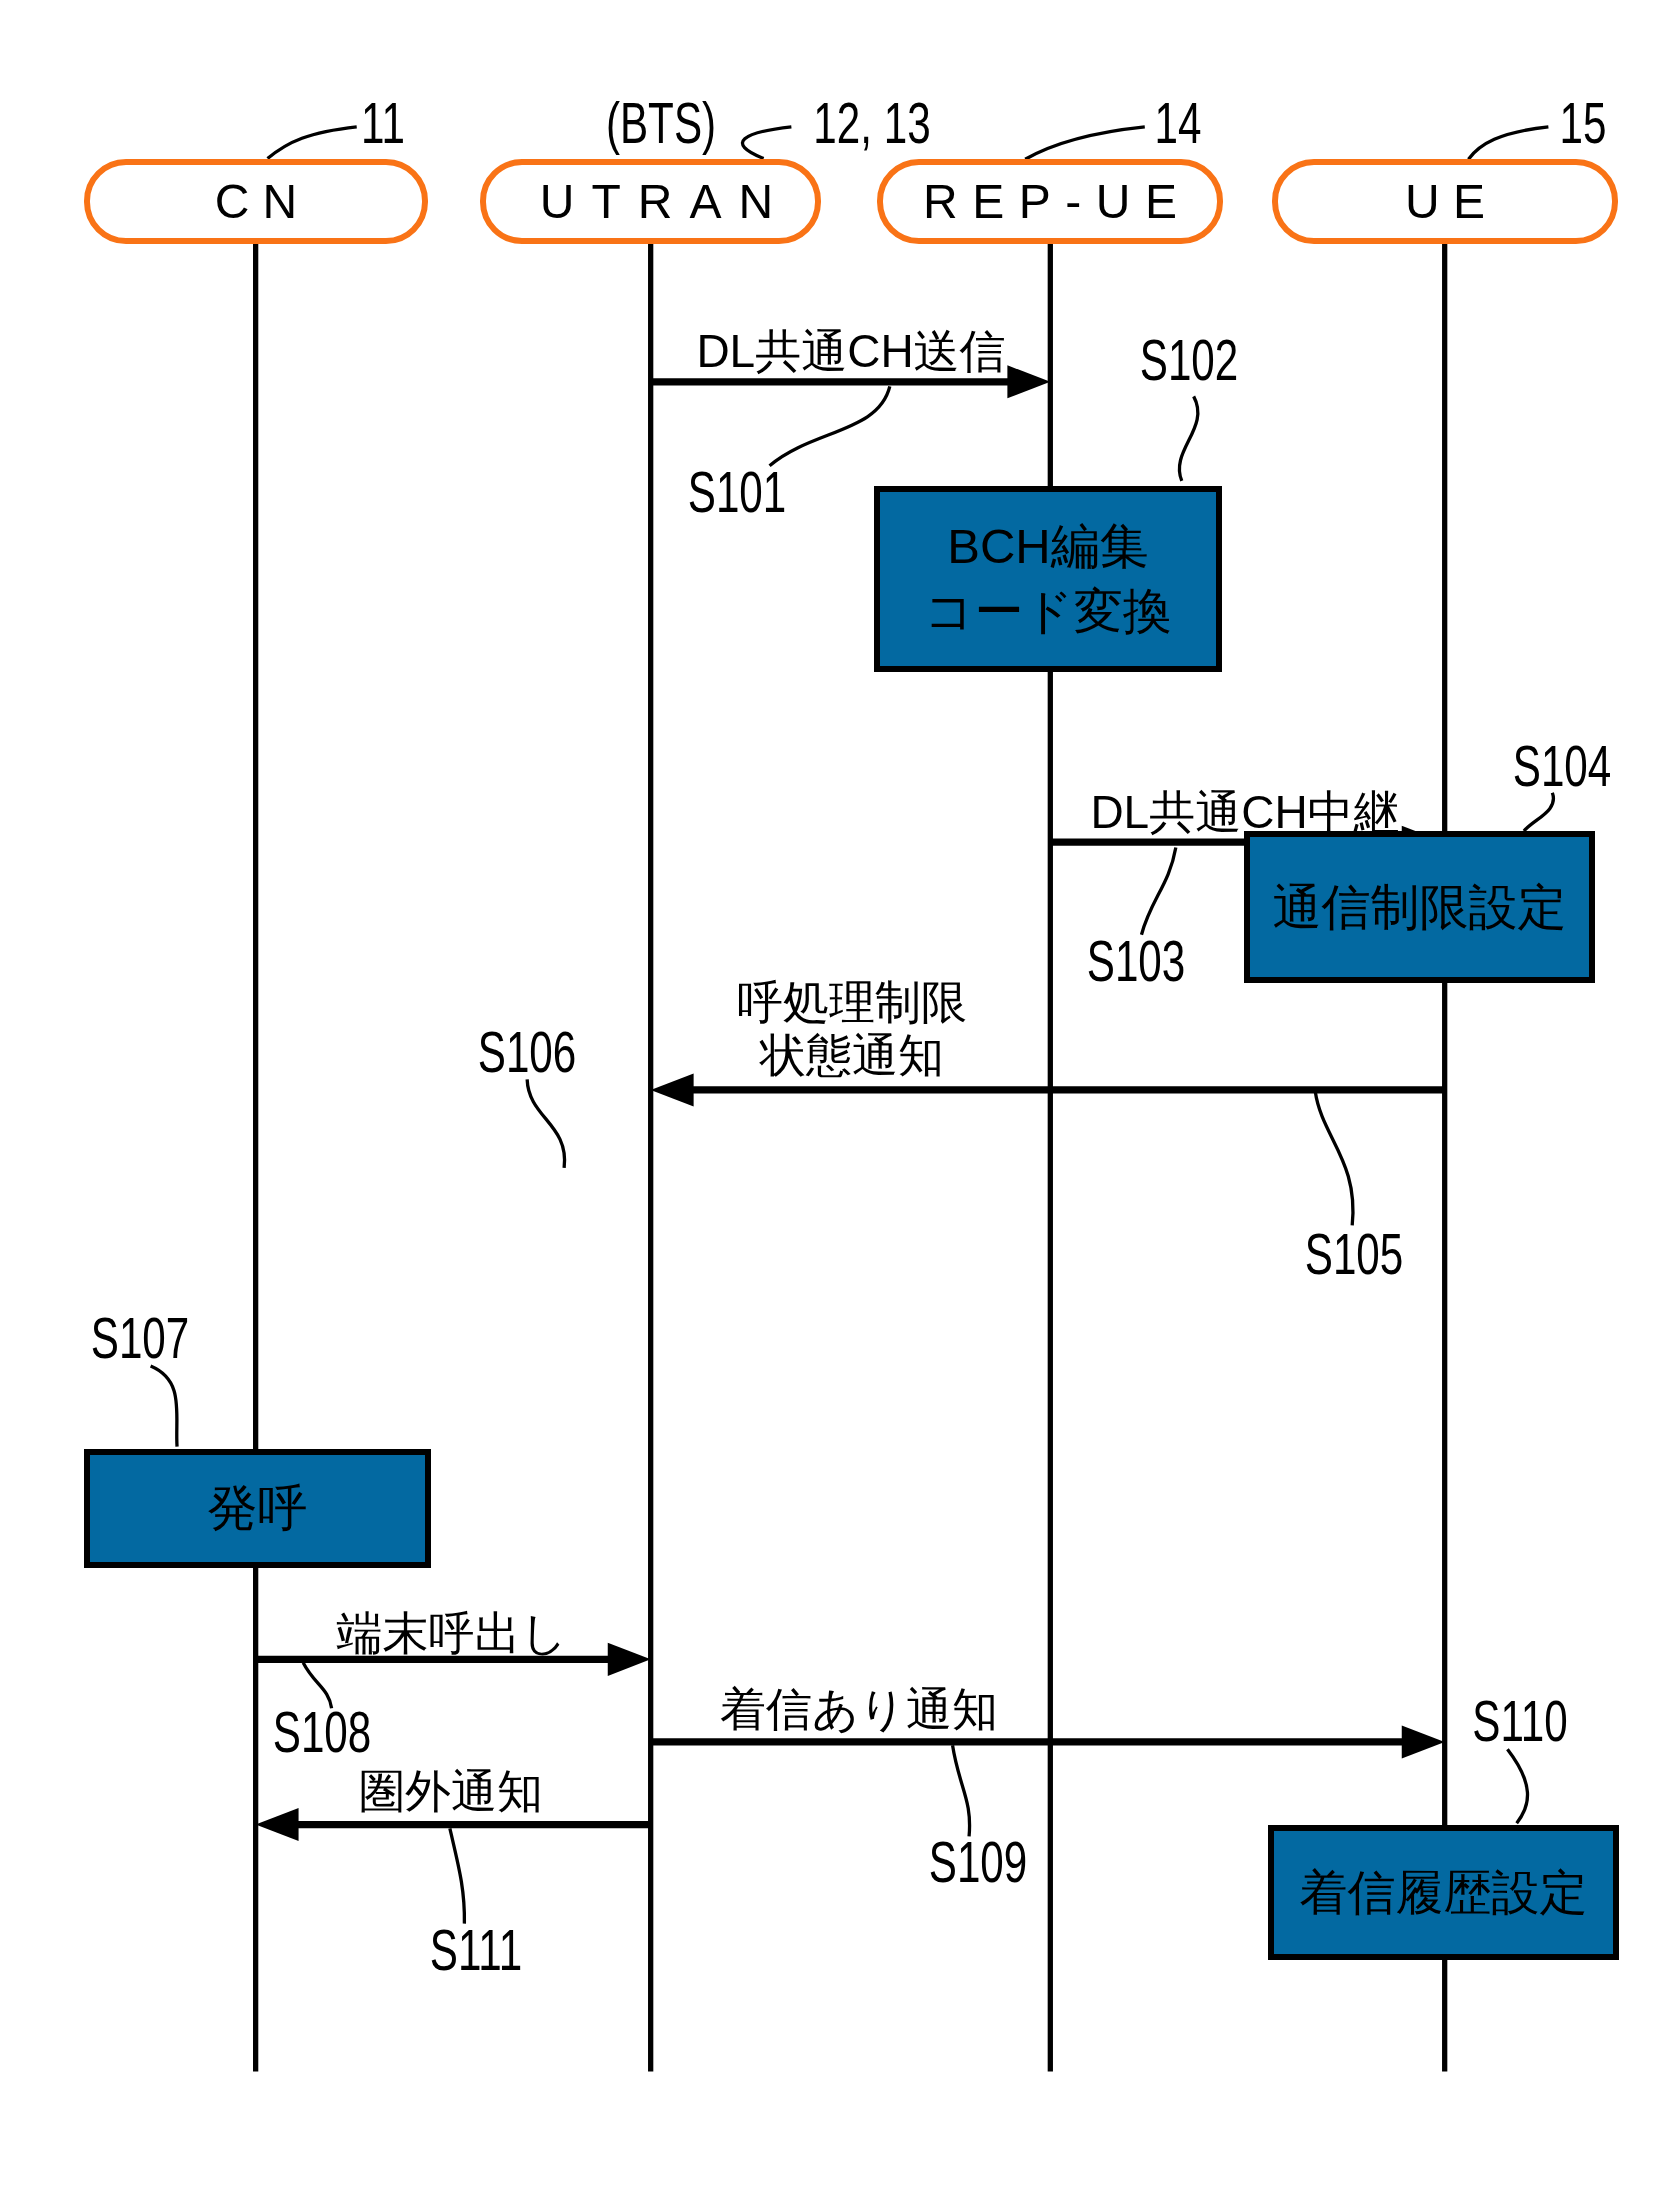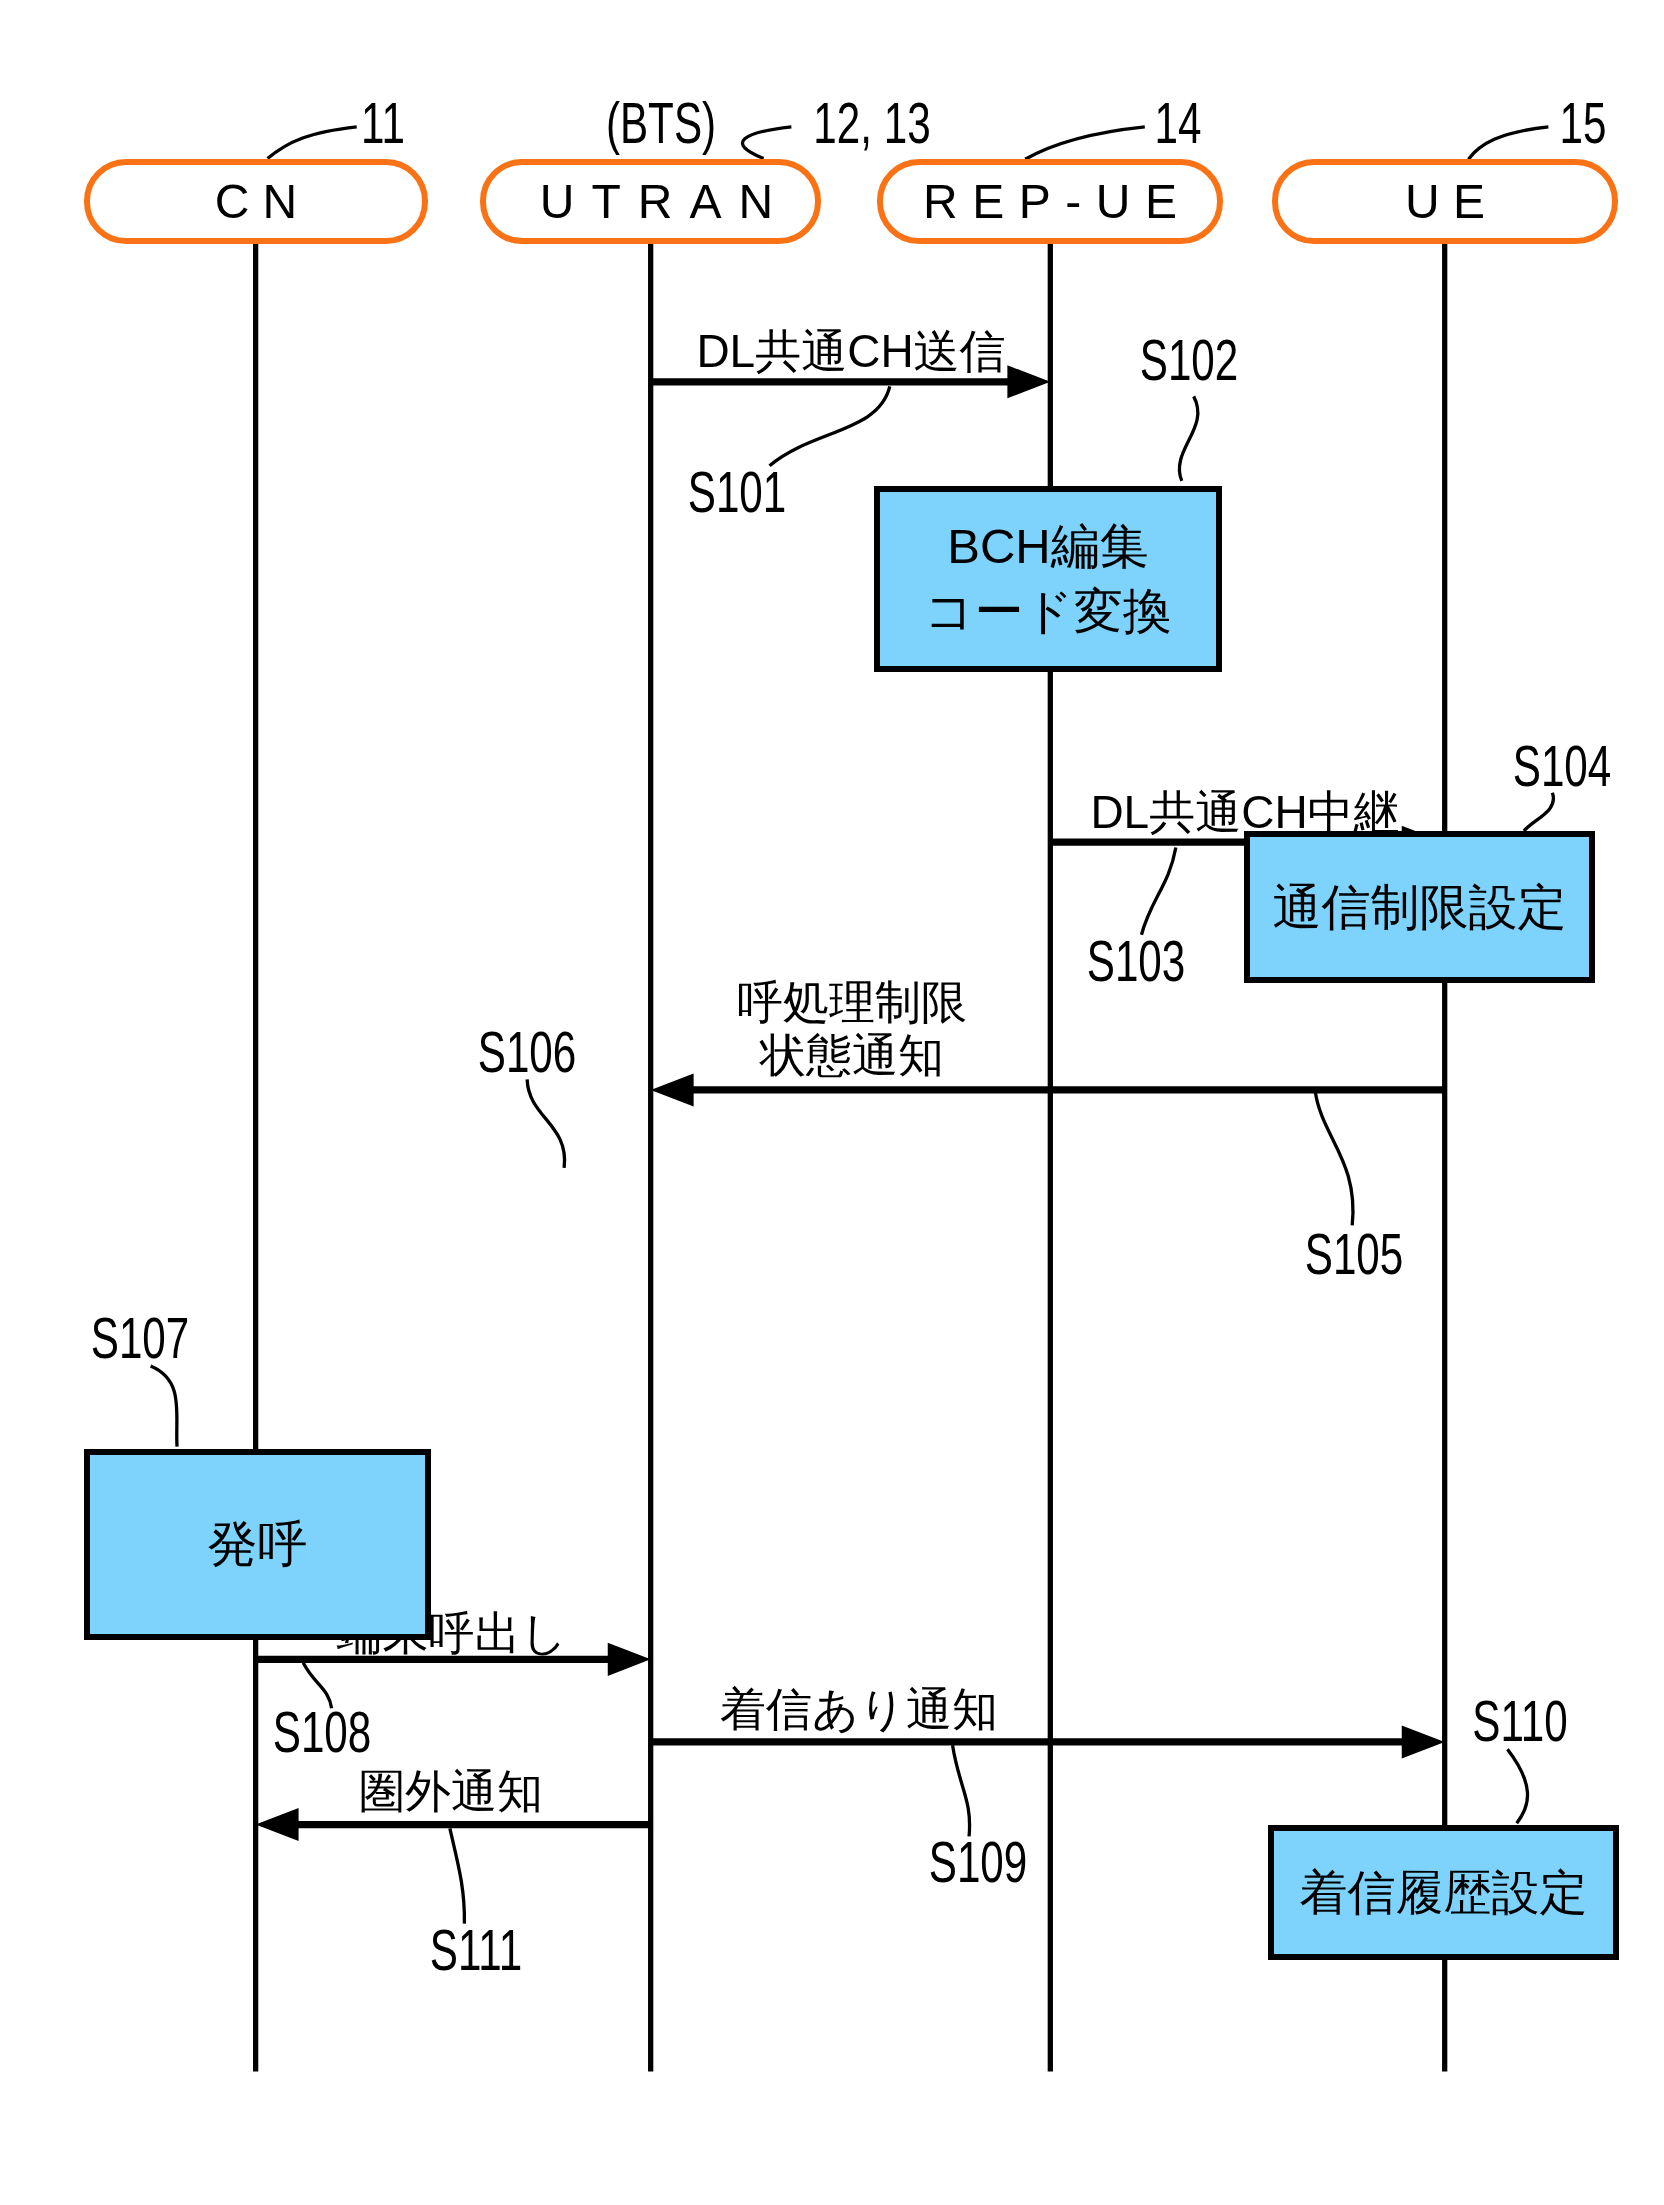--- a/index.html
+++ b/index.html
@@ -61,30 +61,30 @@
   .m101{left:851px;top:325px;}
   .m103{left:1245px;top:786px;}
   .m105{left:852px;top:976px;}
   .m108{left:452px;top:1607px;}
   .m109{left:859px;top:1683px;}
   .m111{left:451px;top:1765px;}
 
   
   .box{
     position:absolute;box-sizing:border-box;
-    background:#7dd3fc;border:6.6px solid #000;
+    background:#0369a1;border:6.6px solid #000;
     display:flex;flex-direction:column;align-items:center;justify-content:center;
     text-align:center;
   }
   .box div{font-size:49px;line-height:65px;white-space:nowrap;}
   .b-bch{left:874px;top:486px;width:348px;height:186px;}
   .b-tsushin{left:1244px;top:831px;width:351px;height:152px;}
   .b-ue15{left:478px;top:1171px;width:344px;height:187px;}
   .b-ue15 div{font-size:48px;line-height:63px;}
-  .b-hakko{left:84px;top:1449px;width:347px;height:191px;}
+  .b-hakko{left:84px;top:1449px;width:347px;height:119px;}
   .b-hakko div{font-size:50px;}
   .b-rireki{left:1268px;top:1825px;width:351px;height:135px;}
   .b-rireki div{font-size:48px;}
 </style>
 </head>
 <body>
 
 <div class="fig">
 
   <svg width="1664" height="2205" viewBox="0 0 2519 3338">

